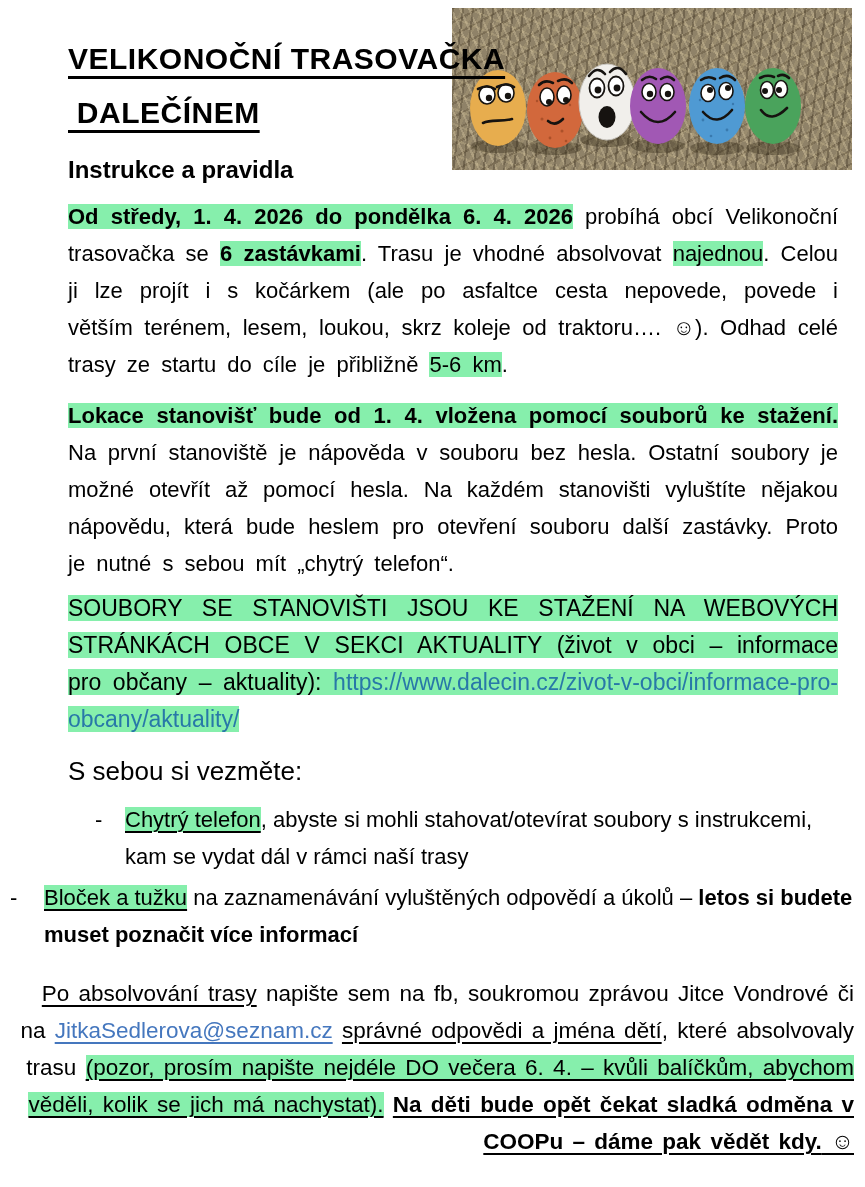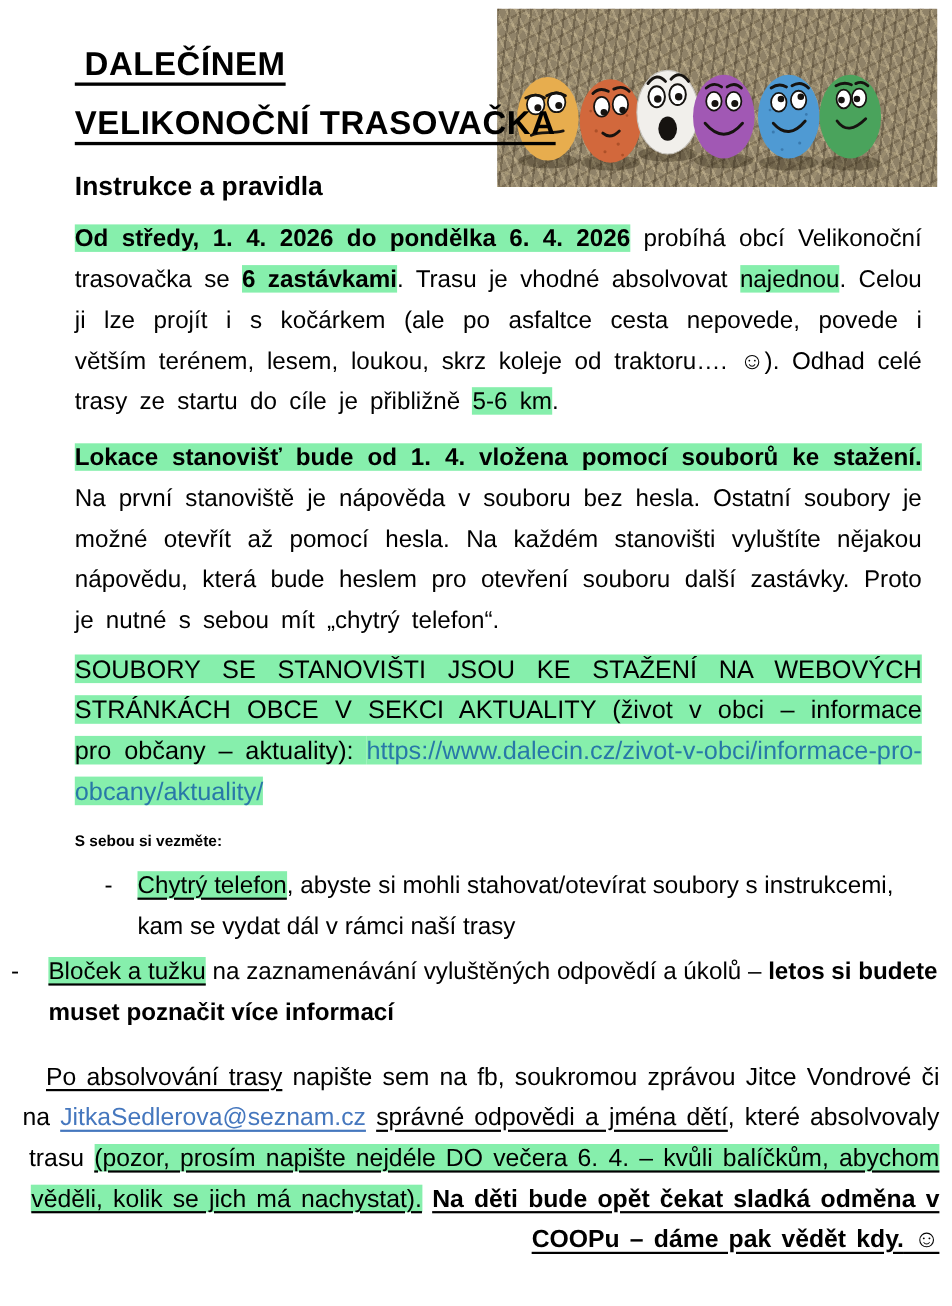--- a/index.html
+++ b/index.html
@@ -20,21 +20,21 @@
   .photo svg{display:block;width:100%;height:100%;}
   .content{position:absolute;left:68px;top:42px;width:770px;}
   .title{
     font-size:30px;font-weight:700;letter-spacing:.5px;margin:0 0 20px 0;
     text-decoration:underline;text-decoration-thickness:3px;text-underline-offset:7px;
     white-space:pre;
   }
   .h-rules{font-size:24px;font-weight:700;margin:26px 0 0 0;}
   p.doc{font-size:22px;line-height:37px;margin:14px 0 0 0;text-align:justify;word-spacing:5px;}
   p.caps{font-size:23px;margin-top:8px;}
-  .h-bring{font-size:14px;font-weight:700;margin:18px 0 0 0;}
+  .h-bring{font-size:26px;font-weight:400;margin:18px 0 0 0;}
   .li{display:flex;font-size:22px;line-height:37px;margin-top:14px;}
   .li .dash{flex:0 0 30px;}
   .li .li-text{flex:1;}
   .li1{padding-left:27px;}
   .li2{margin-left:-58px;margin-right:-16px;margin-top:4px;}
   .li2 .dash{flex:0 0 34px;}
   p.final{
     margin:22px 0 0 -58px;margin-right:-16px;text-align:right;
     font-size:22.5px;line-height:37px;word-spacing:3px;
   }
@@ -139,22 +139,22 @@
         <ellipse cx="-6" cy="-16" rx="6.5" ry="8.5" fill="#fff" stroke="#161310" stroke-width="1.6"></ellipse>
         <ellipse cx="8" cy="-17" rx="6.5" ry="8.5" fill="#fff" stroke="#161310" stroke-width="1.6"></ellipse>
         <circle cx="-8" cy="-15" r="3" fill="#161310"></circle>
           <circle cx="6" cy="-16" r="3" fill="#161310"></circle>
         <path class="egg-line" d="M-12,4 Q-2,18 14,2"></path>
       </g>
     </svg>
   </div>
 
   <div class="content">
+    <div class="title">VELIKONOČNÍ TRASOVAČKA</div>
     <div class="title"> DALEČÍNEM</div>
-    <div class="title">VELIKONOČNÍ TRASOVAČKA</div>
 
     <div class="h-rules">Instrukce a pravidla</div>
 
     <p class="doc"><span class="b hl">Od středy, 1. 4. 2026 do pondělka 6. 4. 2026</span><span class=""> probíhá obcí Velikonoční trasovačka se </span><span class="b hl">6 zastávkami</span><span class="">. Trasu je vhodné absolvovat </span><span class="hl">najednou</span><span class="">. Celou ji lze projít i s kočárkem (ale po asfaltce cesta nepovede, povede i větším terénem, lesem, loukou, skrz koleje od traktoru…. ☺). Odhad celé trasy ze startu do cíle je přibližně </span><span class="hl">5-6 km</span><span class="">.</span></p>
 
     <p class="doc"><span class="b hl">Lokace stanovišť bude od 1. 4. vložena pomocí souborů ke stažení.</span><span class=""> Na první stanoviště je nápověda v souboru bez hesla. Ostatní soubory je možné otevřít až pomocí hesla. Na každém stanovišti vyluštíte nějakou nápovědu, která bude heslem pro otevření souboru další zastávky. Proto je nutné s sebou mít „chytrý telefon“.</span></p>
 
     <p class="doc caps"><span class="hl">SOUBORY SE STANOVIŠTI JSOU KE STAŽENÍ NA WEBOVÝCH STRÁNKÁCH OBCE V SEKCI AKTUALITY (život v obci – informace pro občany – aktuality): </span><a class="hl link" style="color: rgb(40, 120, 168);">https://www.dalecin.cz/zivot-v-obci/informace-pro-obcany/aktuality/</a></p>
 
     <div class="h-bring">S sebou si vezměte:</div>

